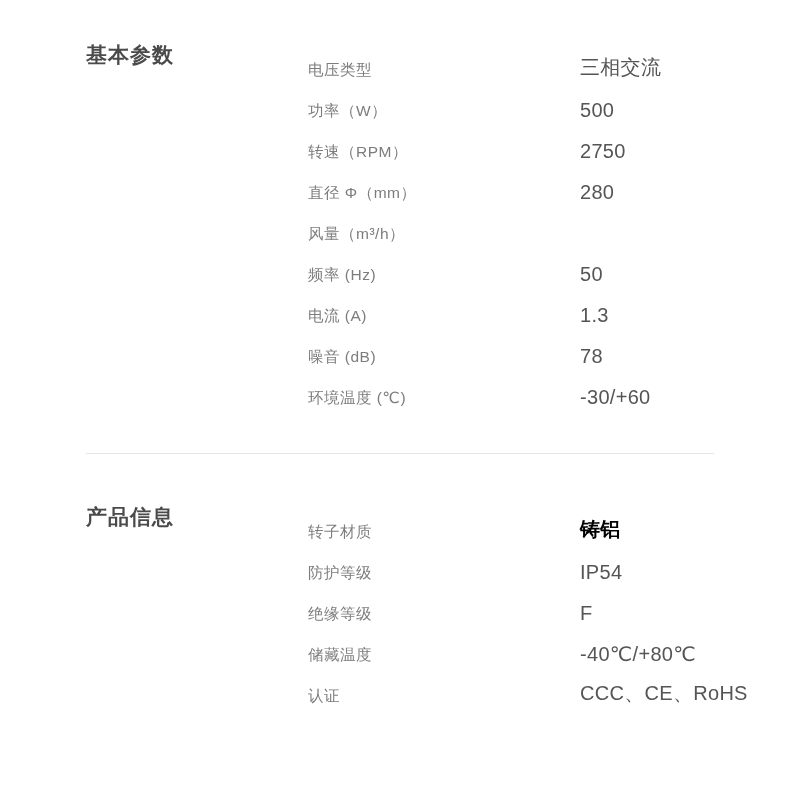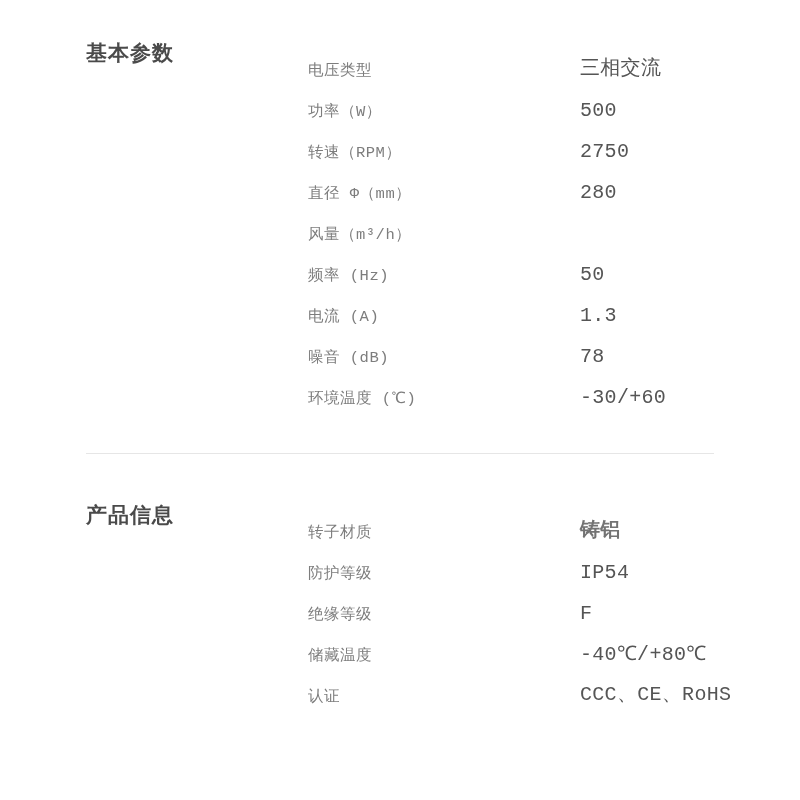--- a/index.html
+++ b/index.html
@@ -19,21 +19,20 @@
     width: 800px;
     height: 800px;
     box-sizing: border-box;
   }
   .section {
     display: flex;
     align-items: flex-start;
     padding-left: 86px;
     padding-right: 40px;
     box-sizing: border-box;
-    font-family: Liberation Mono, monospace;
   }
   .section-title {
     width: 222px;
     flex: 0 0 222px;
     font-size: 21px;
     font-weight: bold;
     color: #4a4a4a;
     letter-spacing: 1px;
     line-height: 1.2;
     padding-top: 2px;
@@ -56,21 +55,21 @@
   }
   .spec-value {
     flex: 1 1 auto;
     font-size: 20px;
     color: #555555;
     letter-spacing: 0.3px;
     white-space: nowrap;
   }
   .spec-value.bold {
     font-weight: bold;
-    color: #737373;
+    color: #000000;
   }
   .section-basic {
     padding-top: 40px;
   }
   .divider {
     margin: 0 86px 0 86px;
     border-top: 1px solid #e6e6e6;
     height: 0;
   }
   .gap-above-divider { height: 44px; }

